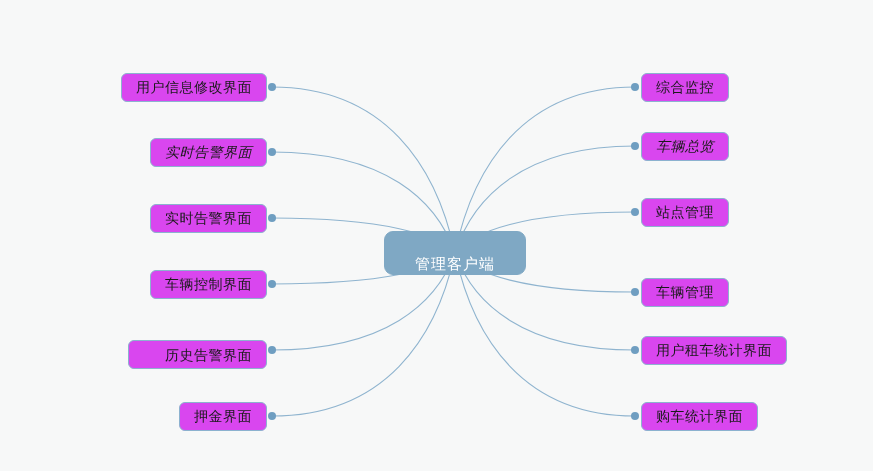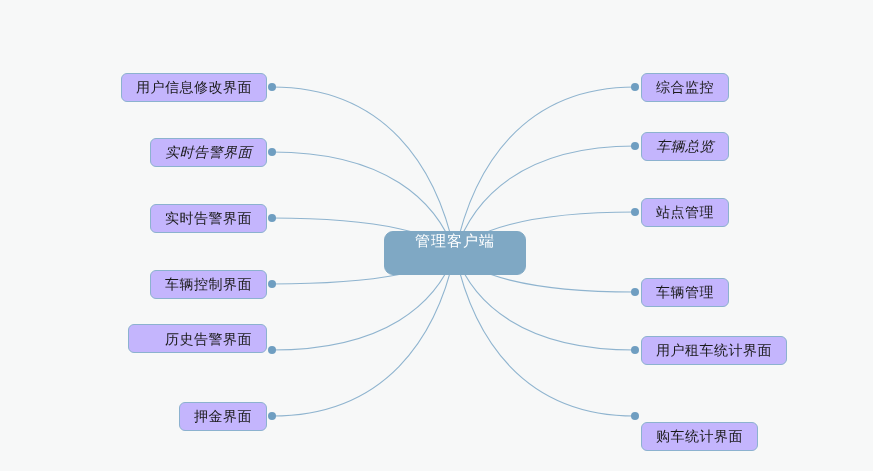--- a/index.html
+++ b/index.html
@@ -36,37 +36,37 @@
   }
   .node {
     position: absolute;
     box-sizing: border-box;
     display: flex;
     align-items: center;
     justify-content: center;
     height: 29px;
     border: 1px solid #8cb2cf;
     border-radius: 6px;
-    background: #c4b5fd;
+    background: #d946ef;
     color: #1a1a1a;
     font-size: 14px;
     line-height: 1;
     letter-spacing: 0.5px;
     white-space: nowrap;
     padding: 0 14px;
     box-shadow: 0 0 0 0 rgba(0,0,0,0);
   }
   .node-label {
     display: inline-block;
   }
   .center-node {
     position: absolute;
     box-sizing: border-box;
     display: flex;
-    align-items: flex-start;
+    align-items: flex-end;
     justify-content: center;
     left: 384px;
     top: 231px;
     width: 142px;
     height: 44px;
     border-radius: 9px;
     background: #7fa8c4;
     border: 1px solid #7fa8c4;
     color: #ffffff;
     font-size: 15px;
@@ -116,37 +116,37 @@
     </div>
     <div class="node" style="top: 137.5px; right: 606px; font-style: italic;">
       <span class="node-label">实时告警界面</span>
     </div>
     <div class="node" style="top: 203.5px; right: 606px;">
       <span class="node-label">实时告警界面</span>
     </div>
     <div class="node" style="top: 269.5px; right: 606px;">
       <span class="node-label">车辆控制界面</span>
     </div>
-    <div class="node" style="top: 324px; right: 606px; padding-left: 36px;">
+    <div class="node" style="top: 340px; right: 606px; padding-left: 36px;">
       <span class="node-label">历史告警界面</span>
     </div>
     <div class="node" style="top: 401.5px; right: 606px;">
       <span class="node-label">押金界面</span>
     </div>
     <div class="node" style="top: 72.5px; left: 641px;">
       <span class="node-label">综合监控</span>
     </div>
     <div class="node" style="top: 131.5px; left: 641px; font-style: italic;">
       <span class="node-label">车辆总览</span>
     </div>
     <div class="node" style="top: 197.5px; left: 641px; text-align: right;">
       <span class="node-label">站点管理</span>
     </div>
     <div class="node" style="top: 335.5px; left: 641px;">
       <span class="node-label">用户租车统计界面</span>
     </div>
     <div class="node" style="top: 277.5px; left: 641px;">
       <span class="node-label">车辆管理</span>
     </div>
-    <div class="node" style="top: 401.5px; left: 641px; margin-top: 20px;">
+    <div class="node" style="top: 401.5px; left: 641px;">
       <span class="node-label">购车统计界面</span>
     </div>
   </div>
 
 </body></html>

